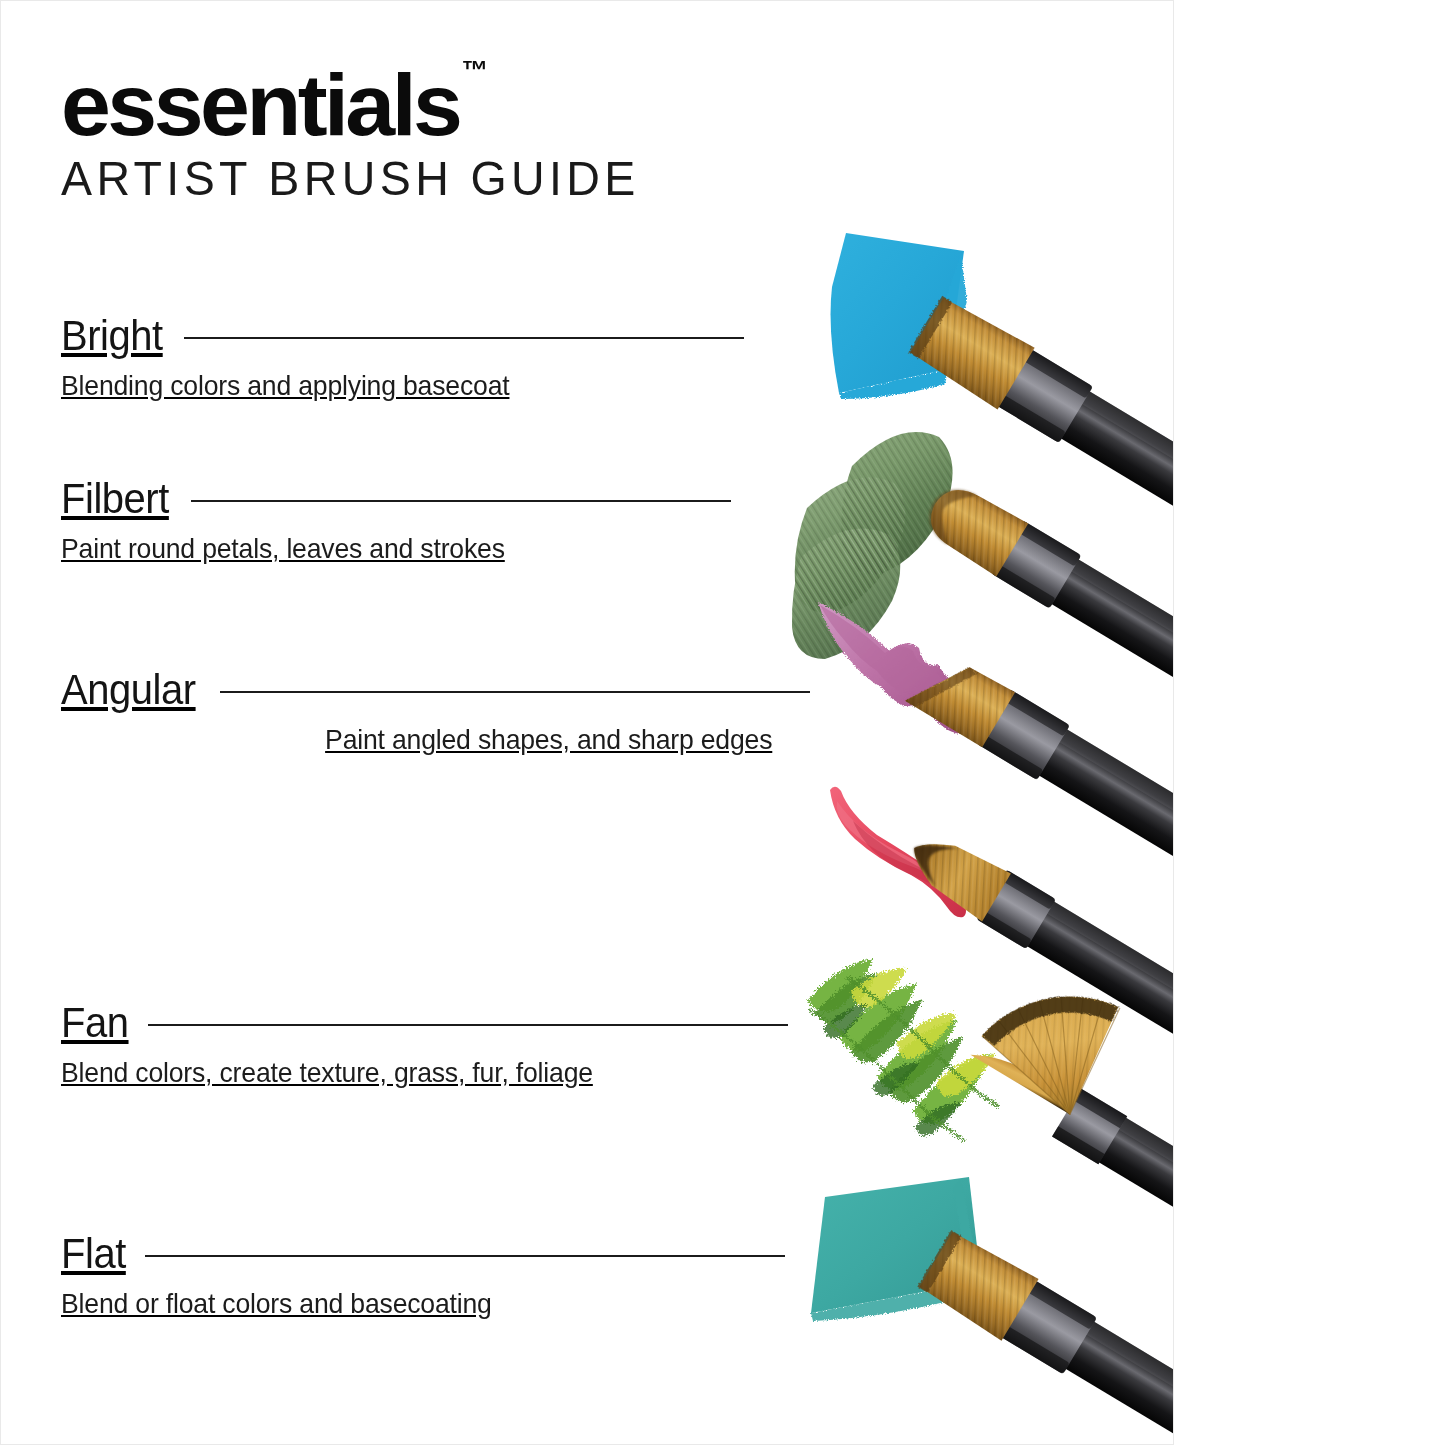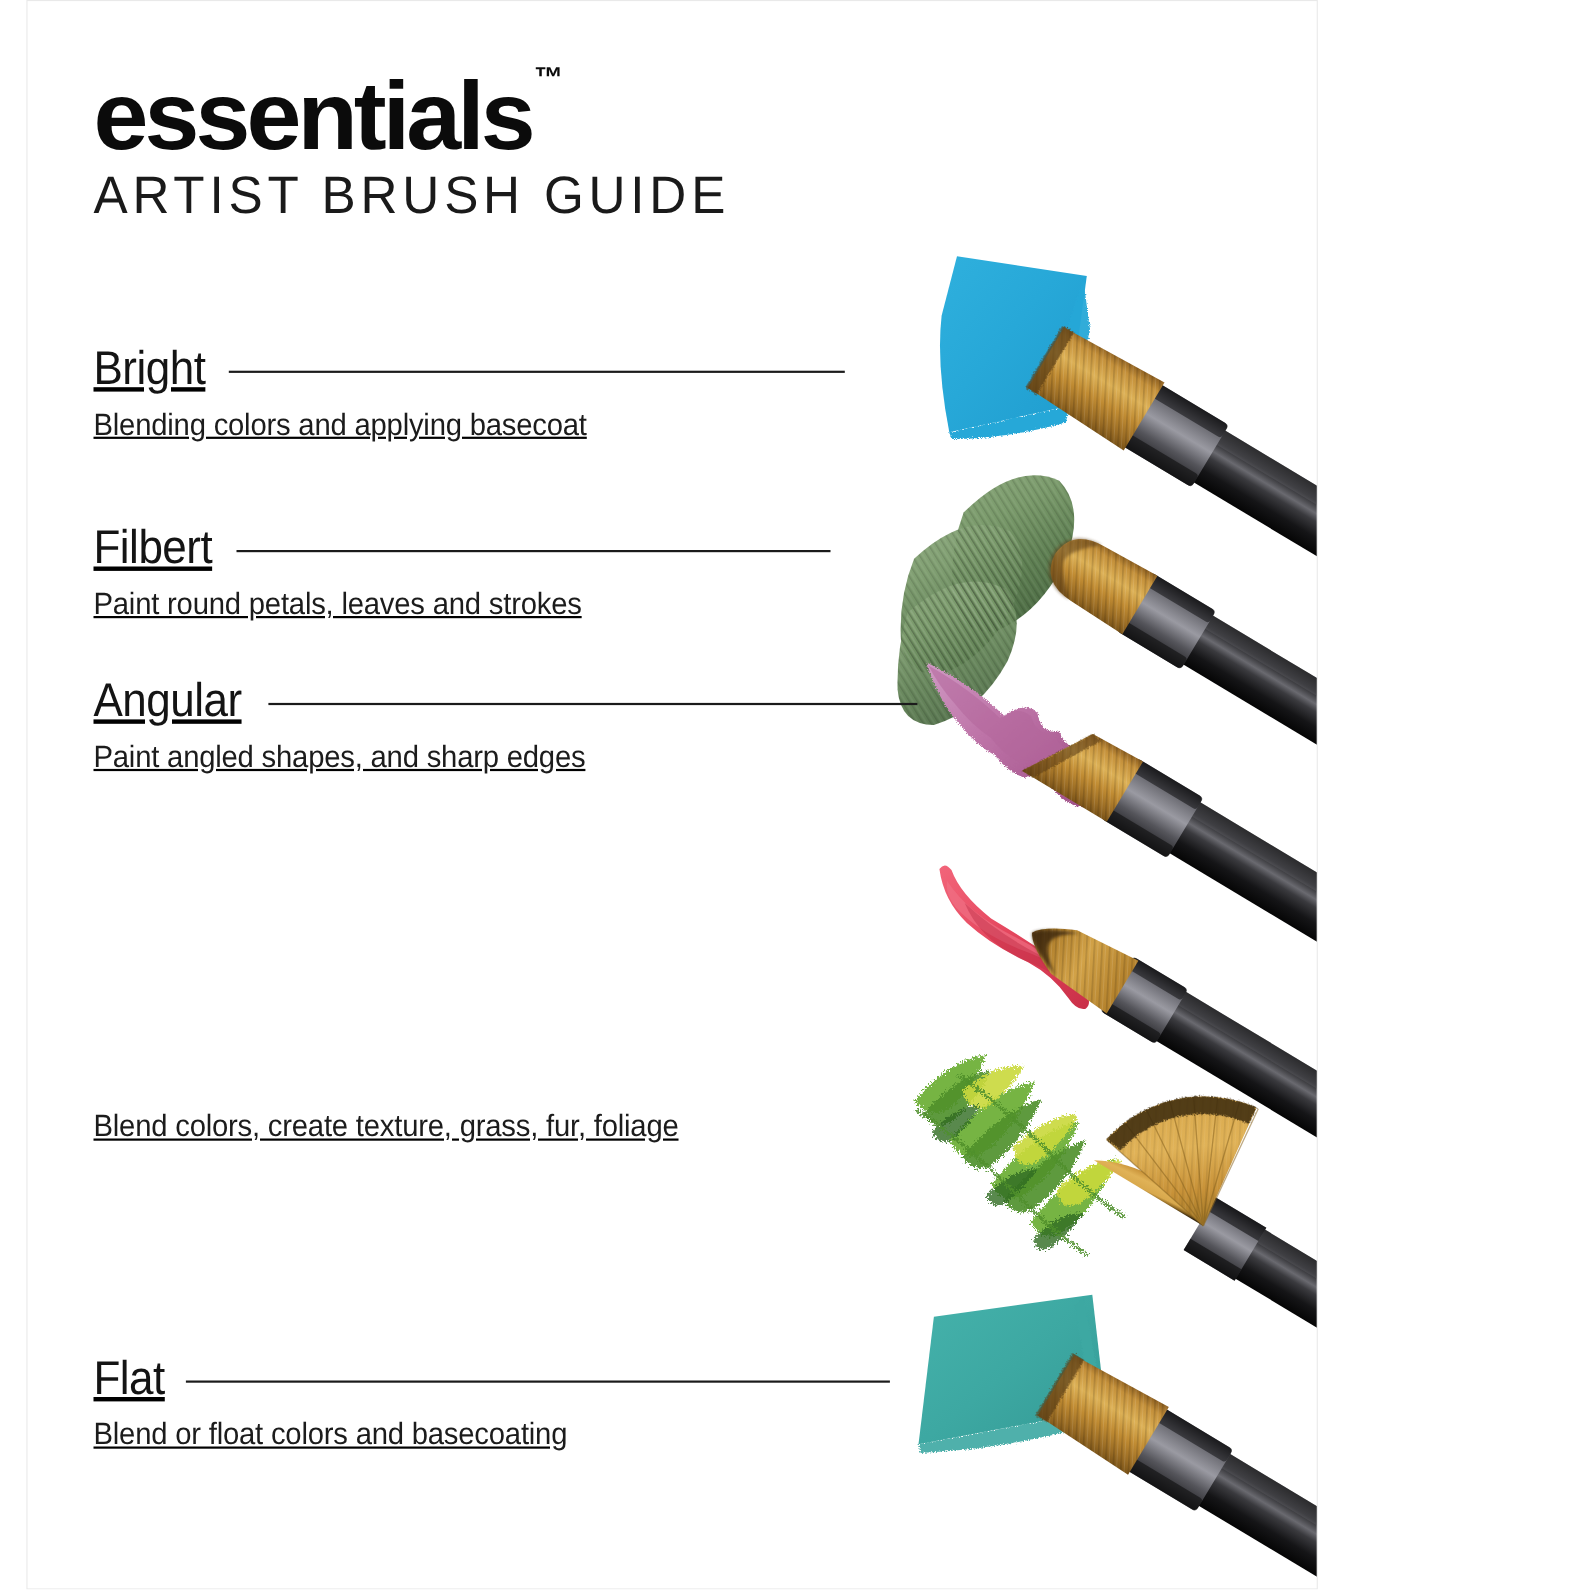--- a/index.html
+++ b/index.html
@@ -8,21 +8,20 @@
     font-family:"Liberation Sans", sans-serif;
     -webkit-font-smoothing:antialiased;
   }
   #poster{
     position:relative;
     width:1174px;height:1445px;
     background:#ffffff;
     overflow:hidden;
     box-sizing:border-box;
     border:1px solid #e9e9e9;
-    margin-left:24px;
   }
 
   
   #header{position:absolute;left:60px;top:62px;width:760px;}
   #brand{
     font-family:"Liberation Sans", sans-serif;
     font-weight:700;
     font-size:88px;
     line-height:0.95;
     letter-spacing:-3.5px;
@@ -358,30 +357,34 @@
   </div>
 
   <div class="row" style="top:473px;">
     <div class="row-head">
       <div class="row-title">Filbert</div>
       <div class="row-rule" style="width:540px;"></div>
     </div>
     <div class="row-desc">Paint round petals, leaves and strokes</div>
   </div>
 
-  <div class="row" style="top:612px;">
+  <div class="row" style="top:664px;text-align:right;">
     <div class="row-head">
       <div class="row-title">Angular</div>
       <div class="row-rule" style="width:590px;"></div>
     </div>
     <div class="row-desc">Paint angled shapes, and sharp edges</div>
   </div>
 
 
   <div class="row" style="top:997px;">
+    <div class="row-head">
+      <div class="row-title">Fan</div>
+      <div class="row-rule" style="width:640px;"></div>
+    </div>
     <div class="row-desc">Blend colors, create texture, grass, fur, foliage</div>
   </div>
 
   <div class="row" style="top:1228px;">
     <div class="row-head">
       <div class="row-title">Flat</div>
       <div class="row-rule" style="width:640px;"></div>
     </div>
     <div class="row-desc">Blend or float colors and basecoating</div>
   </div>

